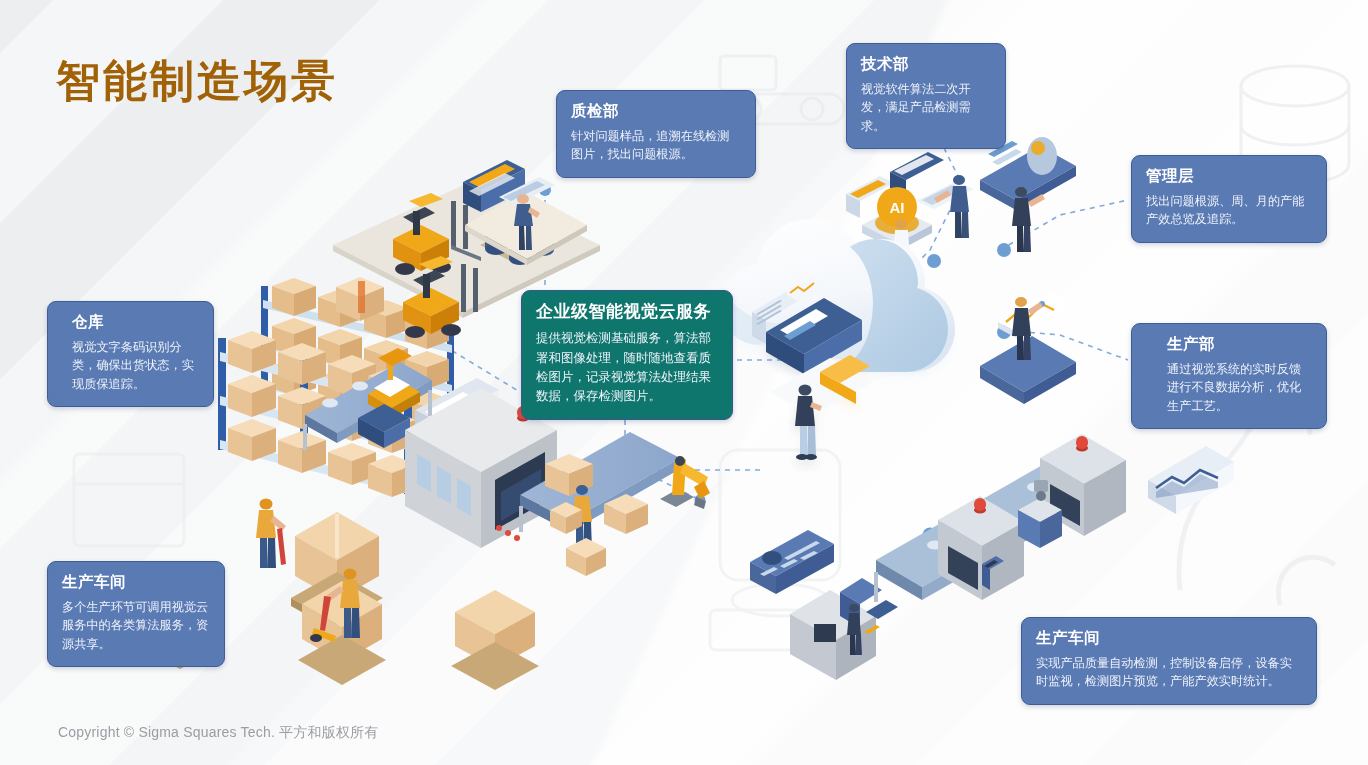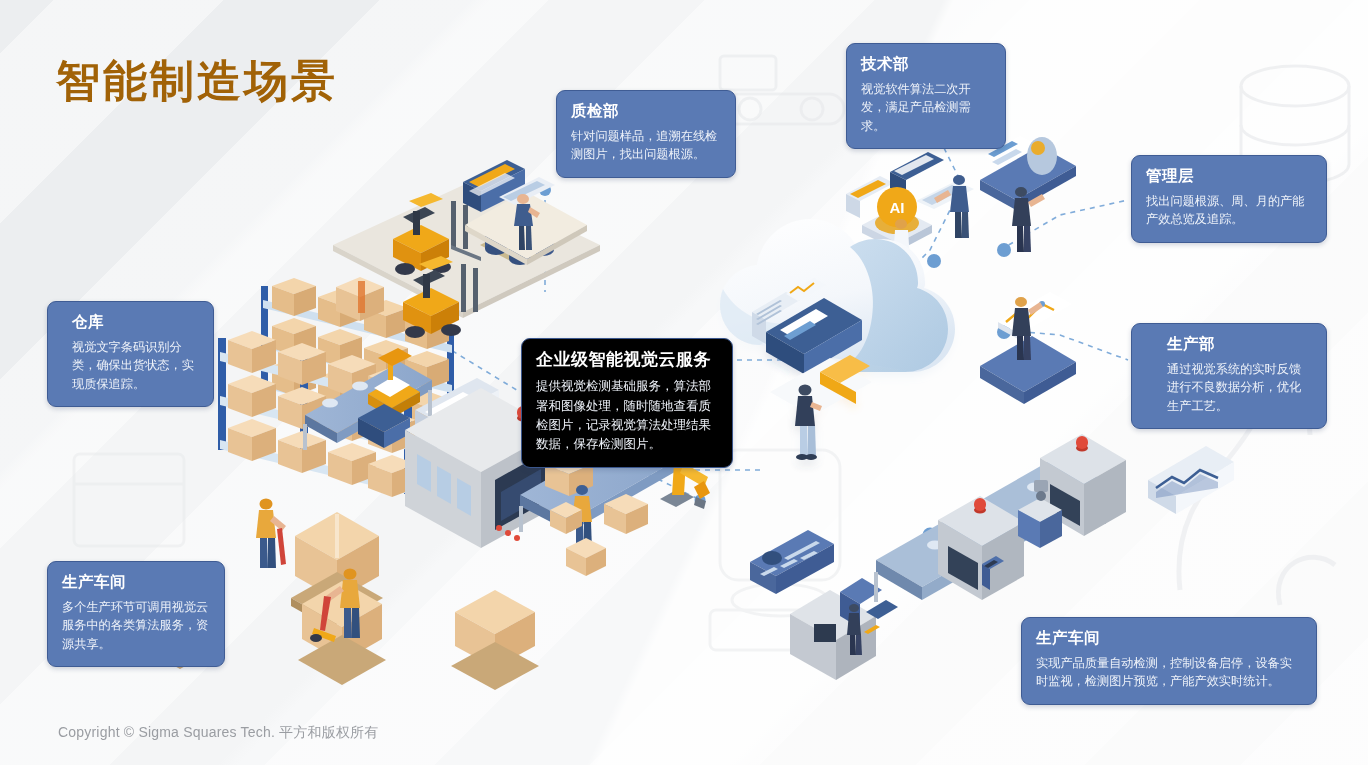--- a/index.html
+++ b/index.html
@@ -50,26 +50,26 @@
   }
   .card .c-title {
     font-size: 15.5px; font-weight: bold;
     letter-spacing: .5px; line-height: 1.2;
     margin-bottom: 6px; color: #ffffff;
   }
   .card .c-body {
     font-size: 12.2px; line-height: 1.52;
     color: #eef2f9; white-space: pre-line;
   }
-  .card.hero { background: #000000; border-color: #3a568d; margin-top: 48px; }
+  .card.hero { background: #0f766e; border-color: #3a568d; }
   .card.hero .c-title { font-size: 17px; margin-bottom: 7px; }
   .card.hero .c-body { font-size: 12.5px; line-height: 1.54; }
 
   
-  #card-quality   { left: 556px; top: 90px;  width: 180px; }
+  #card-quality   { left: 556px; top: 90px;  width: 200px; }
   #card-tech      { left: 846px; top: 43px;  width: 160px; border-radius: 9px; }
   #card-mgmt      { left: 1131px;top: 155px; width: 196px; }
   #card-prodept   { left: 1131px;top: 323px; width: 196px; padding-left: 35px; }
   #card-warehouse { left: 47px;  top: 301px; width: 167px; padding-left: 24px; }
   #card-cloud     { left: 521px; top: 290px; width: 212px; }
   #card-workshopL { left: 47px;  top: 561px; width: 178px; }
   #card-workshopR { left: 1021px;top: 617px; width: 296px; }
 
   
   #header { position: absolute; left: 56px; top: 56px; }

